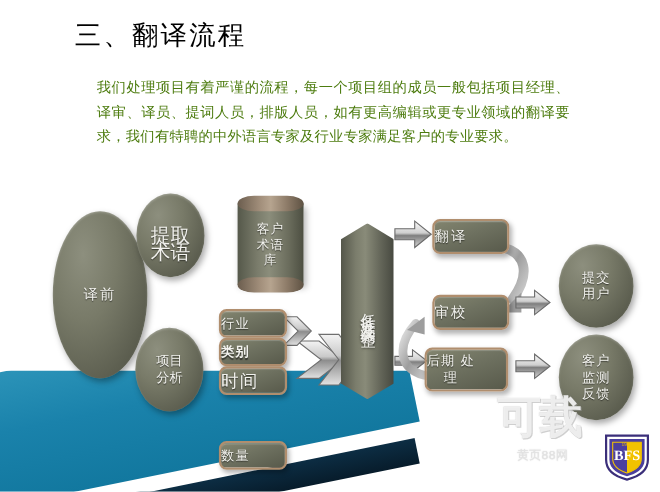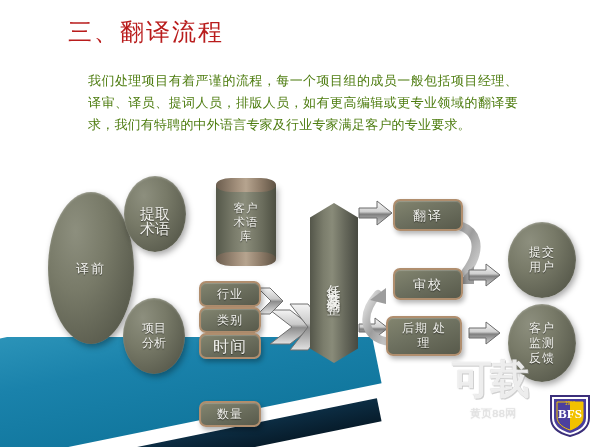--- a/index.html
+++ b/index.html
@@ -24,21 +24,21 @@
   }
   .band-navy{
     position:absolute;left:-30px;bottom:-58px;width:420px;height:26px;
     background:linear-gradient(180deg,#0d2f46 0%,#071c2b 100%);
     transform:rotate(-11.5deg);transform-origin:left bottom;
   }
 
   
   .title{
     position:absolute;left:68px;top:16px;
-    font-size:24px;color:#b91c1c;letter-spacing:2px;font-weight:400;
+    font-size:24px;color:#000000;letter-spacing:2px;font-weight:400;
     text-shadow:0 1px 0 #fff;
   }
   
   .para{
     position:absolute;left:88px;top:70px;width:430px;
     font-size:13px;line-height:22px;color:#4d7c0f;text-align:justify;
     letter-spacing:0.2px;
   }
 
   
@@ -60,21 +60,21 @@
   }
   .cyl-cap{
     background:linear-gradient(90deg,#6b5d4e 0%,#a3907c 35%,#b6a48f 50%,#8d7b68 75%,#5e5243 100%);
     border-radius:50%/100%;
   }
   .rbox{
     border-radius:7px;
     background:linear-gradient(160deg,#83856f 0%,#6e7160 45%,#585a4b 100%);
     border:2px solid #b08e6e;
     box-shadow:2px 3px 5px rgba(0,0,0,.3), inset 0 1px 1px rgba(255,255,255,.2);
-    display:flex;align-items:center;justify-content:center;
+    display:flex;align-items:center;
   }
   .hexbar{
     background:linear-gradient(90deg,#54564a 0%,#7b7d6c 28%,#898b79 46%,#65675a 74%,#474940 100%);
     box-shadow:2px 3px 7px rgba(0,0,0,.35);
     clip-path:polygon(50% 0%,100% 9%,100% 91%,50% 100%,0% 91%,0% 9%);
     display:flex;align-items:center;justify-content:center;
   }
   .vtext{
     writing-mode:vertical-rl;text-orientation:upright;
     color:#f2f2ee;font-size:14px;letter-spacing:3px;
@@ -196,21 +196,21 @@
     <svg width="30" height="34" viewBox="0 0 30 34">
       <path d="M2 4 L14 4 L27 17 L14 30 L2 30 L15 17 Z" fill="url(#chv)" stroke="#6f6f6f" stroke-width="1"></path>
     </svg>
   </div>
 
   <div class="dg ell" style="left:48px;top:192px;width:86px;height:152px;">
     <span class="olive-txt" style="font-size:13px;letter-spacing:2px;">译前</span>
   </div>
 
   <div class="dg ell" style="left:124px;top:176px;width:62px;height:76px;">
-    <span class="olive-txt" style="font-size:15px;letter-spacing:0;margin-top:15px;">
+    <span class="olive-txt" style="font-size:18px;letter-spacing:0;margin-top:15px;">
       <span>提取</span><br>
       <span>术语</span>
     </span>
   </div>
 
   <div class="dg ell" style="left:123px;top:298px;width:62px;height:76px;">
     <span class="olive-txt" style="font-size:12px;letter-spacing:0;">
       <span>项目</span><br>
       <span>分析</span>
     </span>
@@ -224,21 +224,21 @@
         <span>术语</span><br>
         <span>库</span>
       </span>
     </div>
     <div class="cyl-cap" style="position:absolute;left:0;bottom:0;width:60px;height:14px;"></div>
   </div>
 
   <div class="dg rbox" style="left:199px;top:281px;width:58px;height:22px;">
     <span class="olive-txt" style="font-size:12px;">行业</span>
   </div>
-  <div class="dg rbox" style="left:199px;top:307px;width:58px;height:22px;">
+  <div class="dg rbox" style="left:199px;top:307px;width:58px;height:22px;font-weight:bold;">
     <span class="olive-txt" style="font-size:12px;">类别</span>
   </div>
   <div class="dg rbox" style="left:199px;top:333px;width:58px;height:22px;">
     <span class="olive-txt" style="font-size:16px;">时间</span>
   </div>
   <div class="dg rbox" style="left:199px;top:359px;width:58px;height:22px;margin-top:42px;">
     <span class="olive-txt" style="font-size:12px;">数量</span>
   </div>
 
   <div class="dg hexbar" style="left:310px;top:203px;width:48px;height:160px;">

